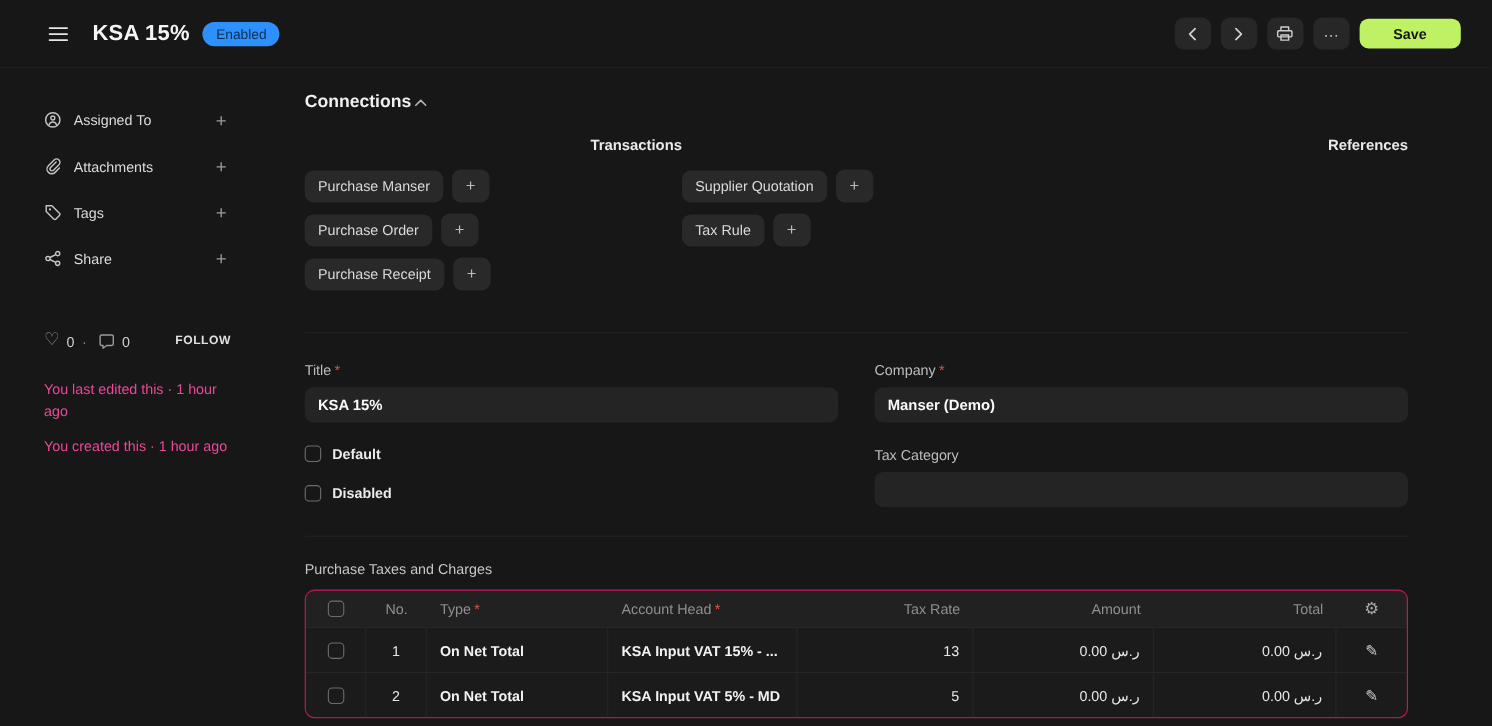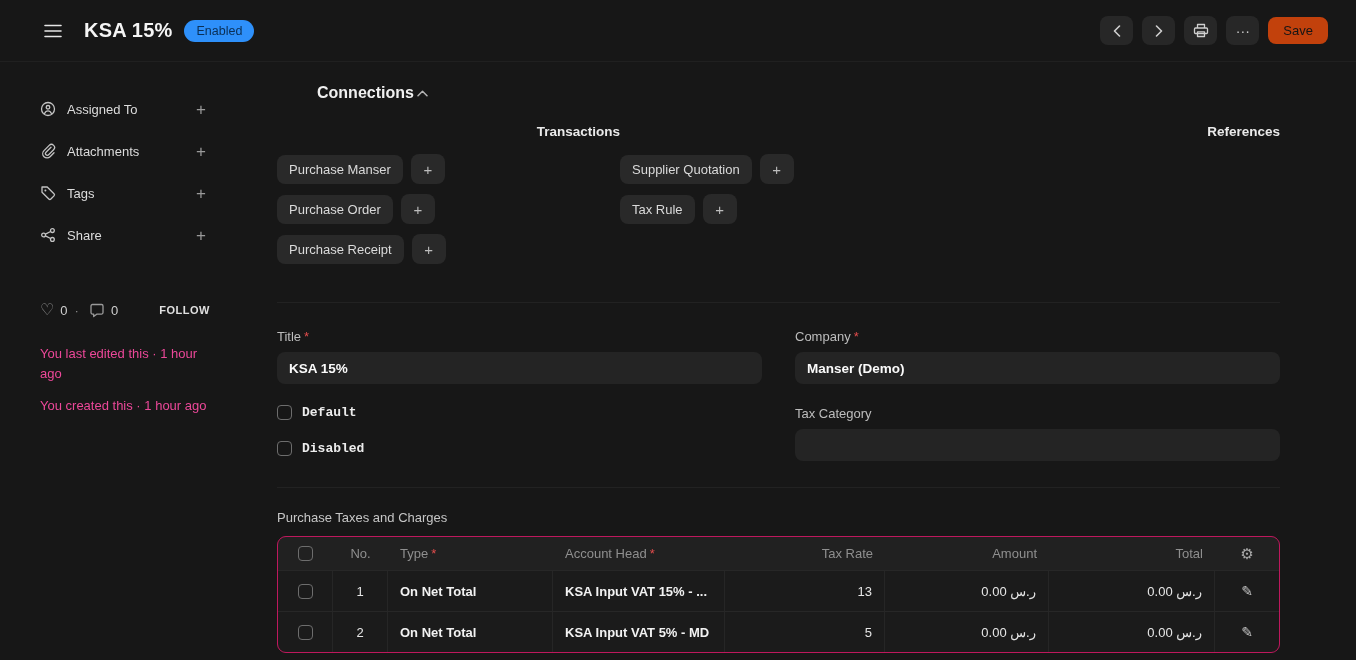--- a/index.html
+++ b/index.html
@@ -11,21 +11,21 @@
   button { font-family:inherit; border:none; cursor:pointer; background:none; color:inherit; }
 
   
   .navbar { height:62px; display:flex; align-items:center; padding:0 28px 0 40px; border-bottom:1px solid #202020; }
   .nav-hamburger { display:flex; align-items:center; padding:4px; }
   .page-title { font-size:20px; font-weight:700; color:#f5f5f5; margin-left:18px; letter-spacing:.2px; }
   .status-badge { margin-left:12px; padding:4px 12px; border-radius:999px; background:#2e90fa; color:#0a2f55; font-size:12.5px; font-weight:500; }
   .nav-actions { margin-left:auto; display:flex; align-items:center; gap:9px; }
   .icon-btn { height:29px; min-width:33px; background:#272727; border-radius:8px; display:flex; align-items:center; justify-content:center; color:#cccccc; padding:0 8px; }
   .icon-btn .glyph { font-size:14px; line-height:1; color:#c9c9c9; }
-  .save-btn { background:#c2410c; color:#151515; font-weight:400; border-radius:8px; padding:6px 15px; font-size:13px; }
+  .save-btn { background:#bef264; color:#151515; font-weight:700; border-radius:8px; padding:6px 31px; font-size:13px; }
 
   
   .content { display:flex; align-items:flex-start; }
   .sidebar { width:257px; flex:0 0 257px; padding:26px 47px 0 40px; }
   .main { flex:1; padding:14px 76px 0 20px; }
 
   
   .side-item { display:flex; align-items:center; gap:11px; height:42px; }
   .side-item .s-icon { display:flex; align-items:center; color:#c4c4c4; }
   .side-item .s-label { flex:1; font-weight:500; color:#dcdcdc; font-size:13px; }
@@ -33,35 +33,35 @@
   .likes-row { display:flex; align-items:center; gap:6px; margin-top:46px; color:#a8a8a8; }
   .heart { font-size:16px; color:#8f8f8f; line-height:1; }
   .count { color:#cfcfcf; font-size:13px; }
   .dot { color:#8a8a8a; margin:0 1px; }
   .bubble { display:flex; align-items:center; margin-left:3px; }
   .follow { margin-left:auto; font-size:11px; font-weight:600; letter-spacing:.5px; color:#e0e0e0; }
   .meta-text { margin-top:26px; width:172px; color:#ec4899; line-height:1.55; font-size:13px; }
   .meta-text + .meta-text { margin-top:12px; }
 
   
-  .connections-head { display:flex; align-items:center; margin-top:8px;margin-left:40px; }
+  .connections-head { display:flex; align-items:center; margin-top:8px; }
   .connections-head h2 { font-size:16px; font-weight:700; color:#f0f0f0; }
   .collapse-btn { display:flex; align-items:center; padding:3px; }
   .connections-grid { display:grid; grid-template-columns:343px 1fr; margin-top:22px; }
   .conn-group-title { font-weight:600; color:#eaeaea; font-size:13.5px; margin-bottom:15px;text-align:right; }
   .conn-row { display:flex; align-items:center; gap:8px; margin-bottom:10px; }
   .doc-btn { background:#292929; border-radius:8px; padding:7px 12px; color:#dadada; font-size:13px; font-weight:500; }
   .plus-btn { background:#292929; border-radius:8px; width:34px; height:30px; display:flex; align-items:center; justify-content:center; color:#bdbdbd; font-size:15px; line-height:1; }
 
   
   .form-section { margin-top:28px; border-top:1px solid #222222; padding-top:26px; display:grid; grid-template-columns:1fr 1fr; column-gap:33px; }
   .field-label { display:block; color:#bdbdbd; font-size:13px; margin-bottom:8px; }
   .req { color:#e24c4c; margin-left:3px; }
   .text-input { width:100%; background:#242424; border:none; outline:none; border-radius:8px; height:32px; padding:0 12px; color:#fafafa; font-weight:700; font-size:13.5px; font-family:inherit; }
-  .check-row { display:flex; align-items:center; gap:10px; margin-top:21px;font-family:Liberation Mono, monospace; }
+  .check-row { display:flex; align-items:center; gap:10px; margin-top:21px; }
   .checkbox { width:15px; height:15px; border:1.5px solid #6d6d6d; border-radius:4px; background:transparent; display:inline-block; flex:0 0 auto; }
   .check-label { font-weight:600; color:#ececec; }
   .field-block + .field-block { margin-top:22px; }
 
   
   .grid-section { margin-top:26px; border-top:1px solid #222222; padding-top:22px; }
   .grid-label { color:#c6c6c6; margin-bottom:11px; }
   .grid { border:1px solid #be185d; border-radius:9px; overflow:hidden; background:#be185d; }
   .grid-header, .grid-row { display:grid; grid-template-columns:55px 55px 165px 172px 160px 164px 1fr 64px; align-items:center; }
   .grid-header { background:#212121; height:33px; color:#8f8f8f; font-size:13px; }

